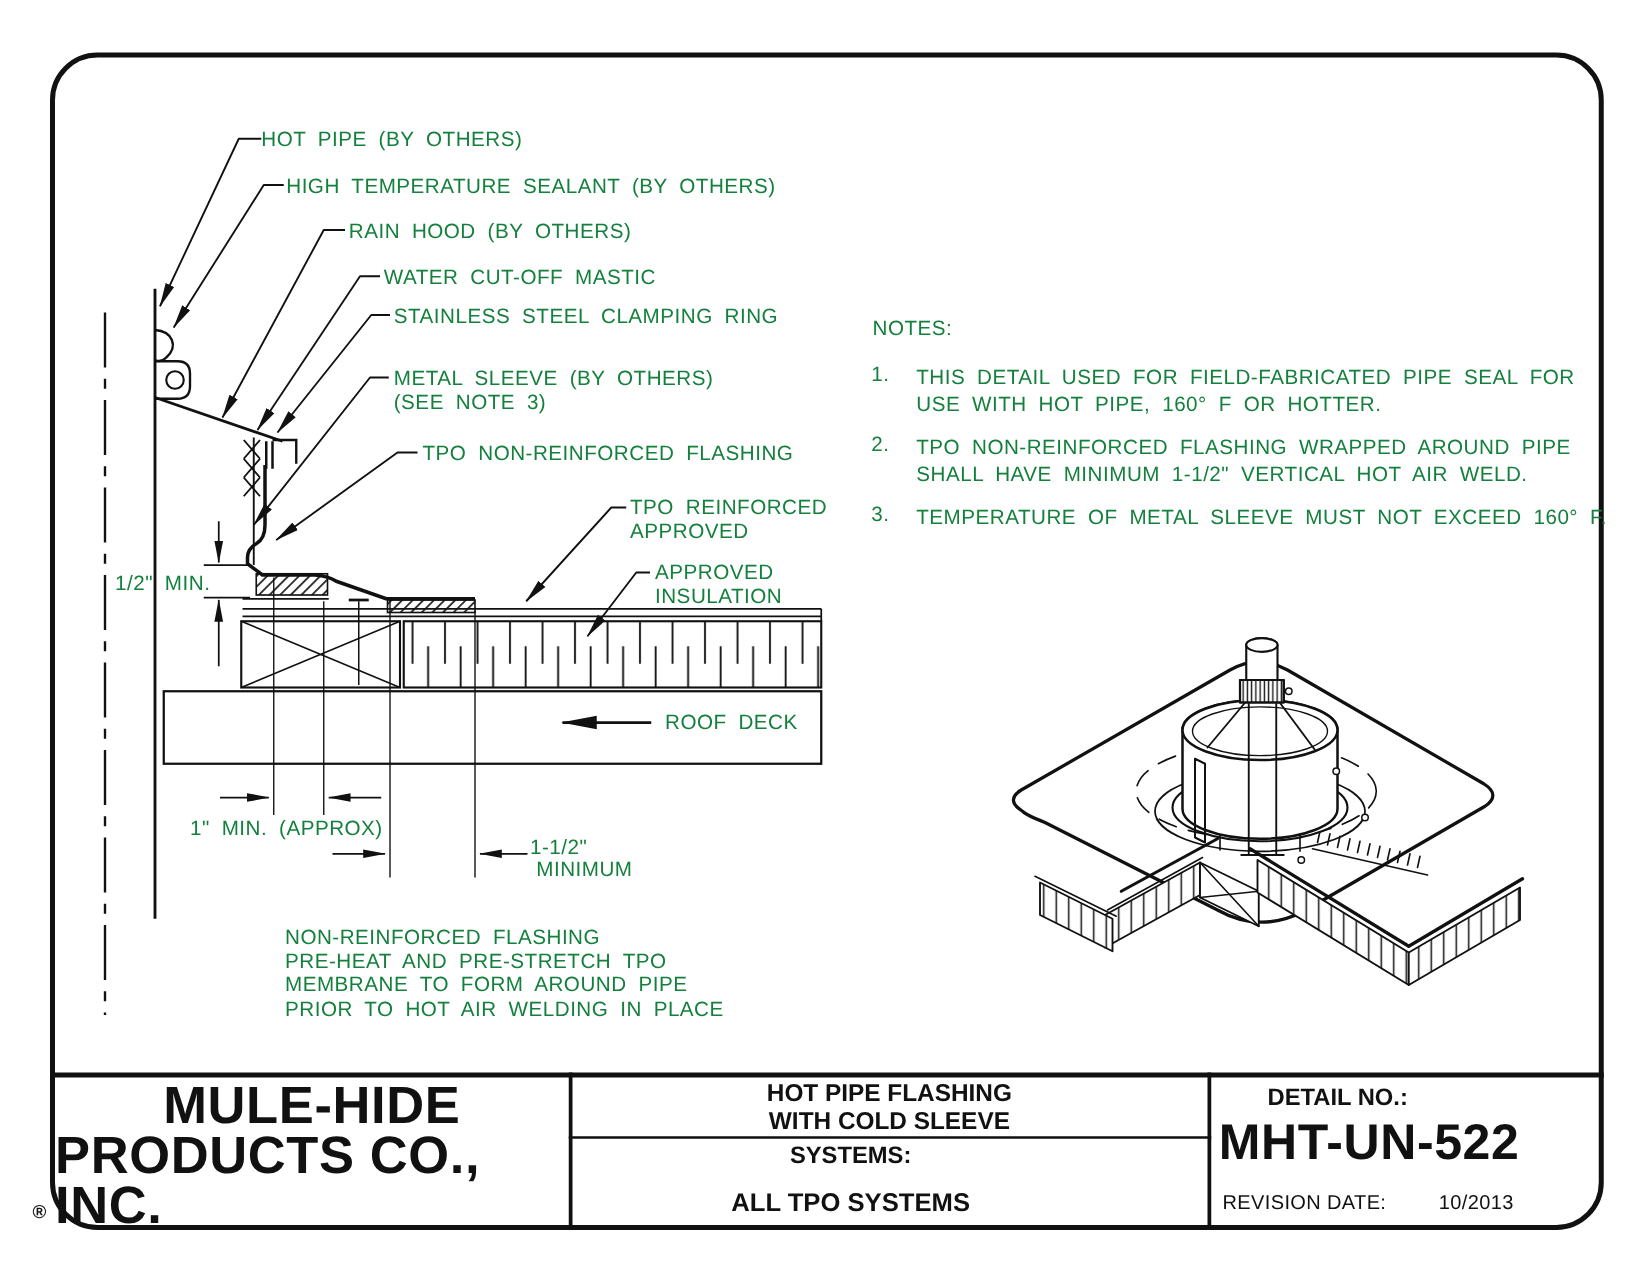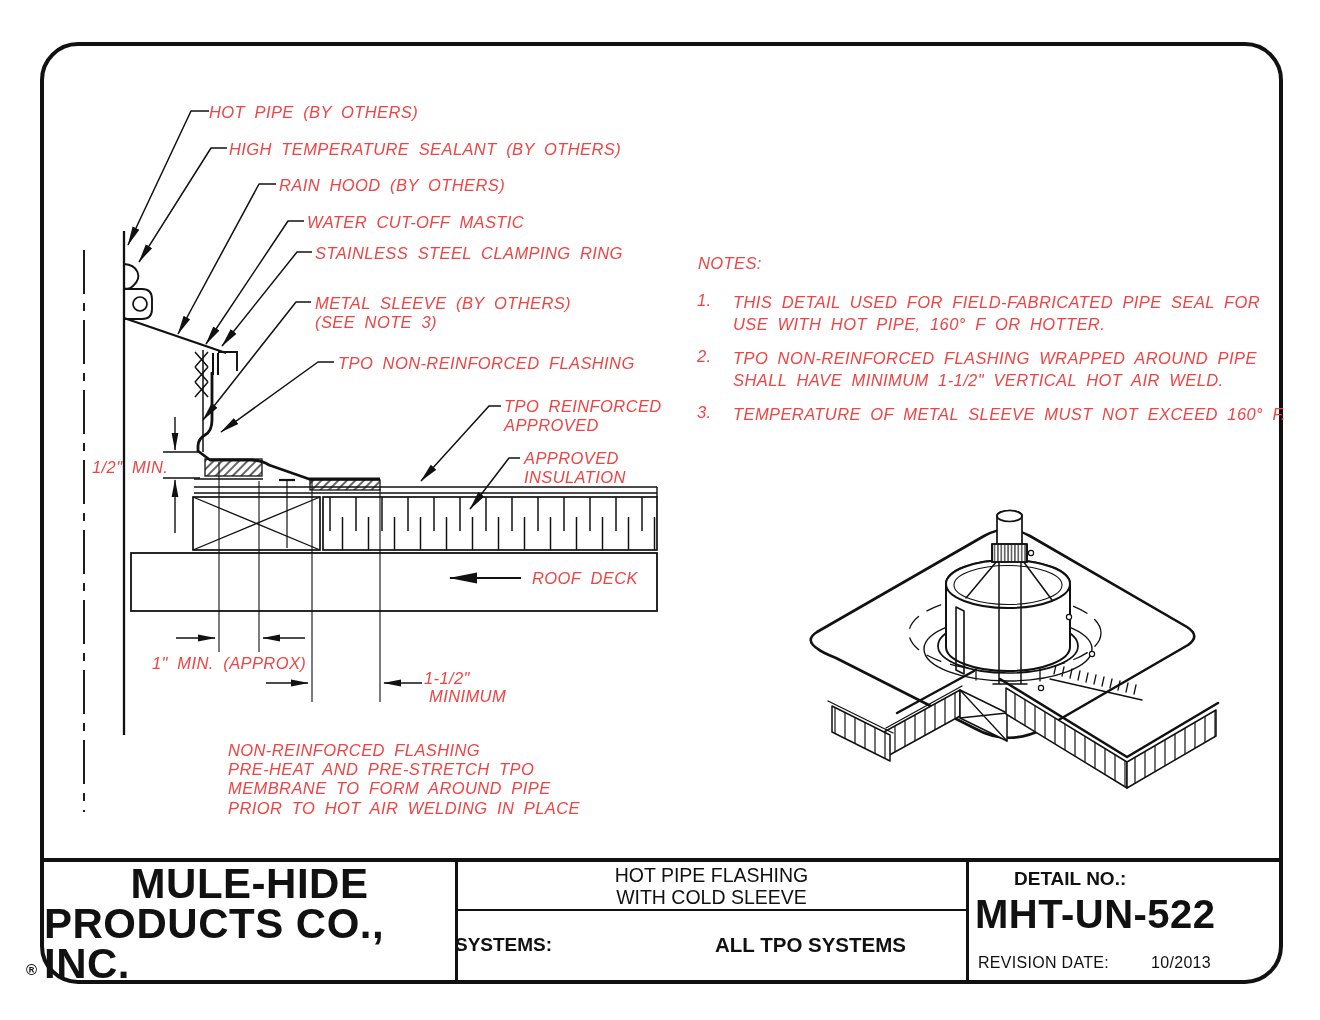--- a/index.html
+++ b/index.html
@@ -3,37 +3,37 @@
 <meta charset="utf-8">
 <style>
   html,body{margin:0;padding:0;background:#fff;}
   .sheet{position:relative;width:1320px;height:1020px;background:#fff;overflow:hidden;
          font-family:"Liberation Sans",sans-serif;color:#111;}
   .border-frame{position:absolute;left:40px;top:42px;width:1235px;height:934px;
          border:4px solid #111;border-radius:38px;}
   .tb-line{position:absolute;background:#111;}
   svg.draw{position:absolute;left:0;top:0;width:1320px;height:1020px;}
   .cad{position:absolute;font-size:16.5px;letter-spacing:.4px;word-spacing:4.5px;
-       white-space:nowrap;line-height:18.5px;color:#ef4444;font-style:italic;}
+       white-space:nowrap;line-height:18.5px;color:#15803d;}
   .cad .ln{display:block;}
   .notes-item{position:absolute;display:flex;}
   .notes-item .num{width:36px;flex:0 0 36px;}
   .notes-item .ntxt{line-height:22px;}
   .notes-item .ntxt .ln{display:block;}
   .fieldnote{line-height:19.2px;}
   .reg{position:absolute;left:26px;top:961px;font-size:15px;font-weight:bold;}
   
   .tb-company{position:absolute;left:44px;top:866px;width:411px;height:115px;
       display:flex;flex-direction:column;justify-content:center;align-items:center;
       font-weight:bold;font-size:42px;line-height:40px;letter-spacing:.5px;}
   .tb-mid-top{position:absolute;left:455px;top:864px;width:513px;height:45px;
       display:flex;flex-direction:column;justify-content:center;align-items:center;
-      font-weight:normal;font-size:19.5px;line-height:21.5px;}
+      font-weight:bold;font-size:19.5px;line-height:21.5px;}
   .tb-mid-bottom{position:absolute;left:455px;top:911px;width:451px;height:70px;
-      display:flex;flex-direction:row;justify-content:space-between;align-items:center;
+      display:flex;flex-direction:column;justify-content:space-between;align-items:center;
       font-weight:bold;padding:3px 0 6px 0;box-sizing:border-box;}
   .tb-systems{font-size:19px;}
   .tb-alltpo{font-size:20.5px;}
   .tb-right{position:absolute;left:978px;top:864px;width:300px;height:117px;}
   .tb-detail-label{position:absolute;left:0;top:4px;font-weight:bold;font-size:19px;margin-left:36px;}
   .tb-detail-no{position:absolute;left:-3px;top:28px;font-weight:bold;font-size:40px;letter-spacing:.5px;}
   .tb-rev{position:absolute;left:0;top:90px;font-size:16px;letter-spacing:.3px;display:flex;}
   .tb-rev .rv{margin-left:42px;}
 </style>
 </head>

